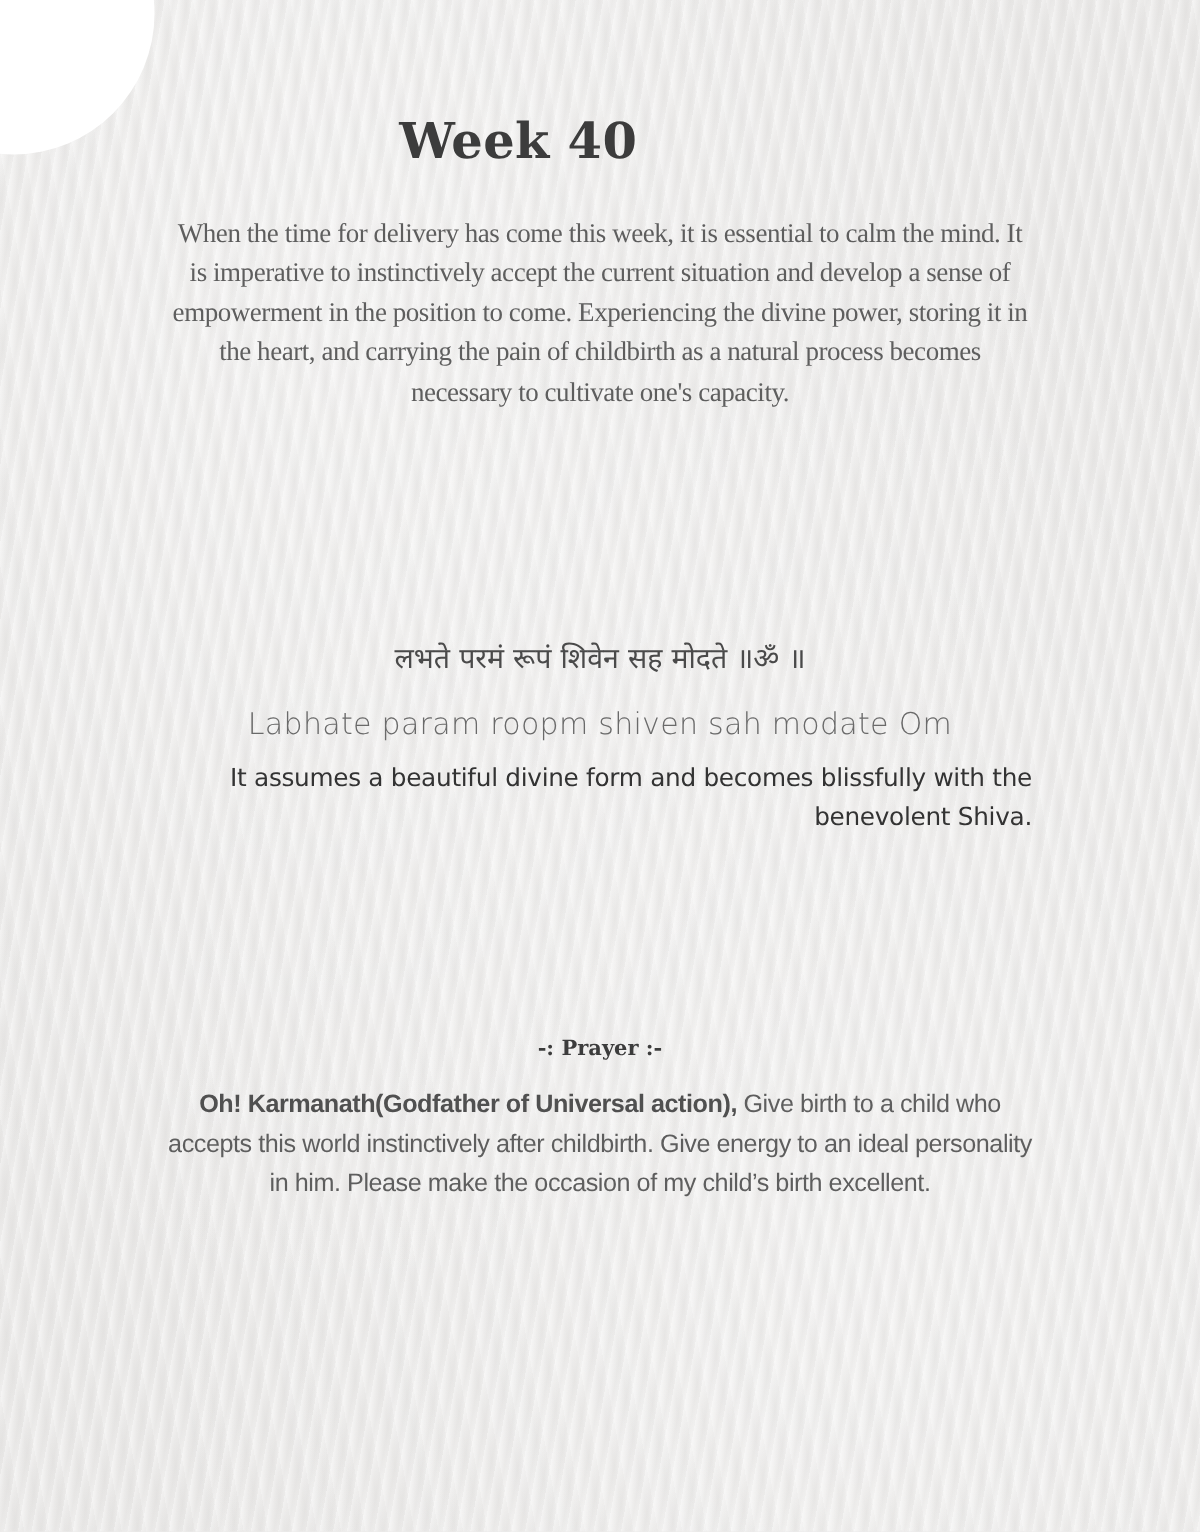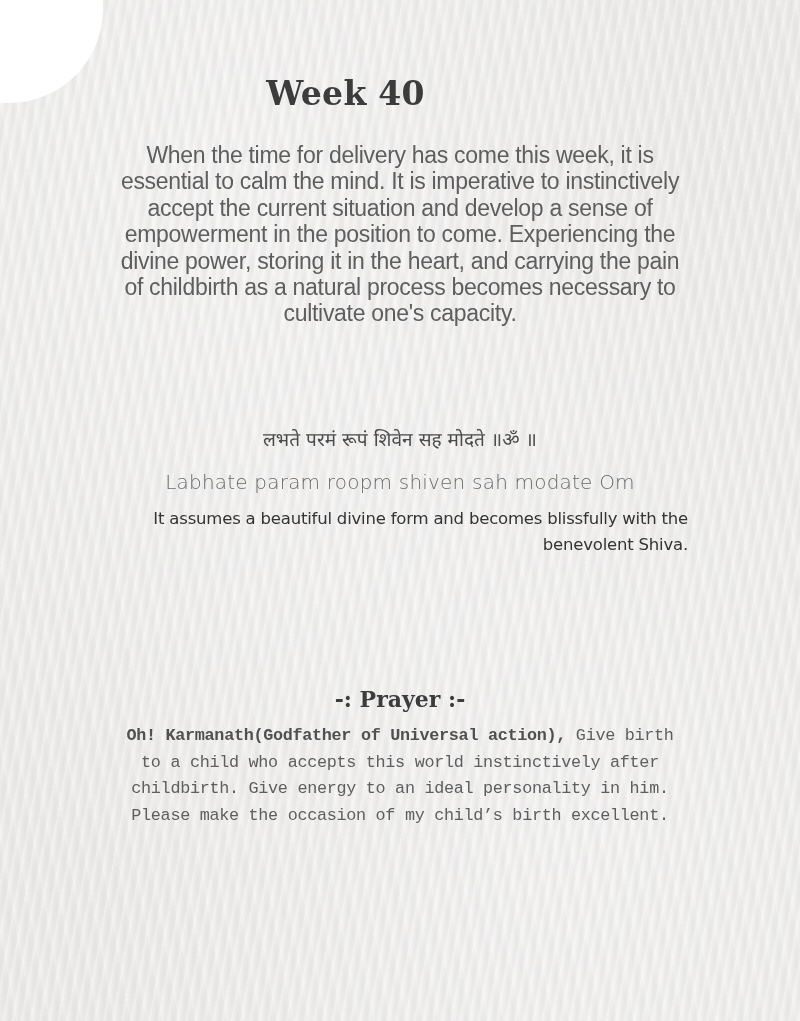--- a/index.html
+++ b/index.html
@@ -48,22 +48,22 @@
       line-height: 44px;
       color: #3c3c3c;
       letter-spacing: 0.3px;
     }
     .intro {
       position: absolute;
       left: 112px;
       width: 576px;
       top: 142px;
       margin: 0;
-      font-family: Liberation Sans, sans-serif;
-      font-size: 23px;
+      font-family: Liberation Serif, serif;
+      font-size: 18px;
       line-height: 26.4px;
       color: #5e5e5e;
       letter-spacing: -0.3px;
     }
     .sanskrit {
       position: absolute;
       left: 0;
       width: 800px;
       top: 424px;
       margin: 0;
@@ -99,31 +99,31 @@
       text-align: right;
     }
     .prayer-heading {
       position: absolute;
       left: 0;
       width: 800px;
       top: 683px;
       margin: 0;
       font-family: "DejaVu Serif", serif;
       font-weight: bold;
-      font-size: 22px;
+      font-size: 14px;
       line-height: 32px;
       color: #3c3c3c;
     }
     .prayer-text {
       position: absolute;
       left: 112px;
       width: 576px;
       top: 723px;
       margin: 0;
-      font-family: Liberation Mono, monospace;
+      font-family: Liberation Sans, sans-serif;
       font-size: 16.8px;
       line-height: 26.5px;
       color: #5e5e5e;
       letter-spacing: -0.3px;
     }
     .prayer-text .invocation {
       font-weight: bold;
       color: #505050;
     }
   </style>

